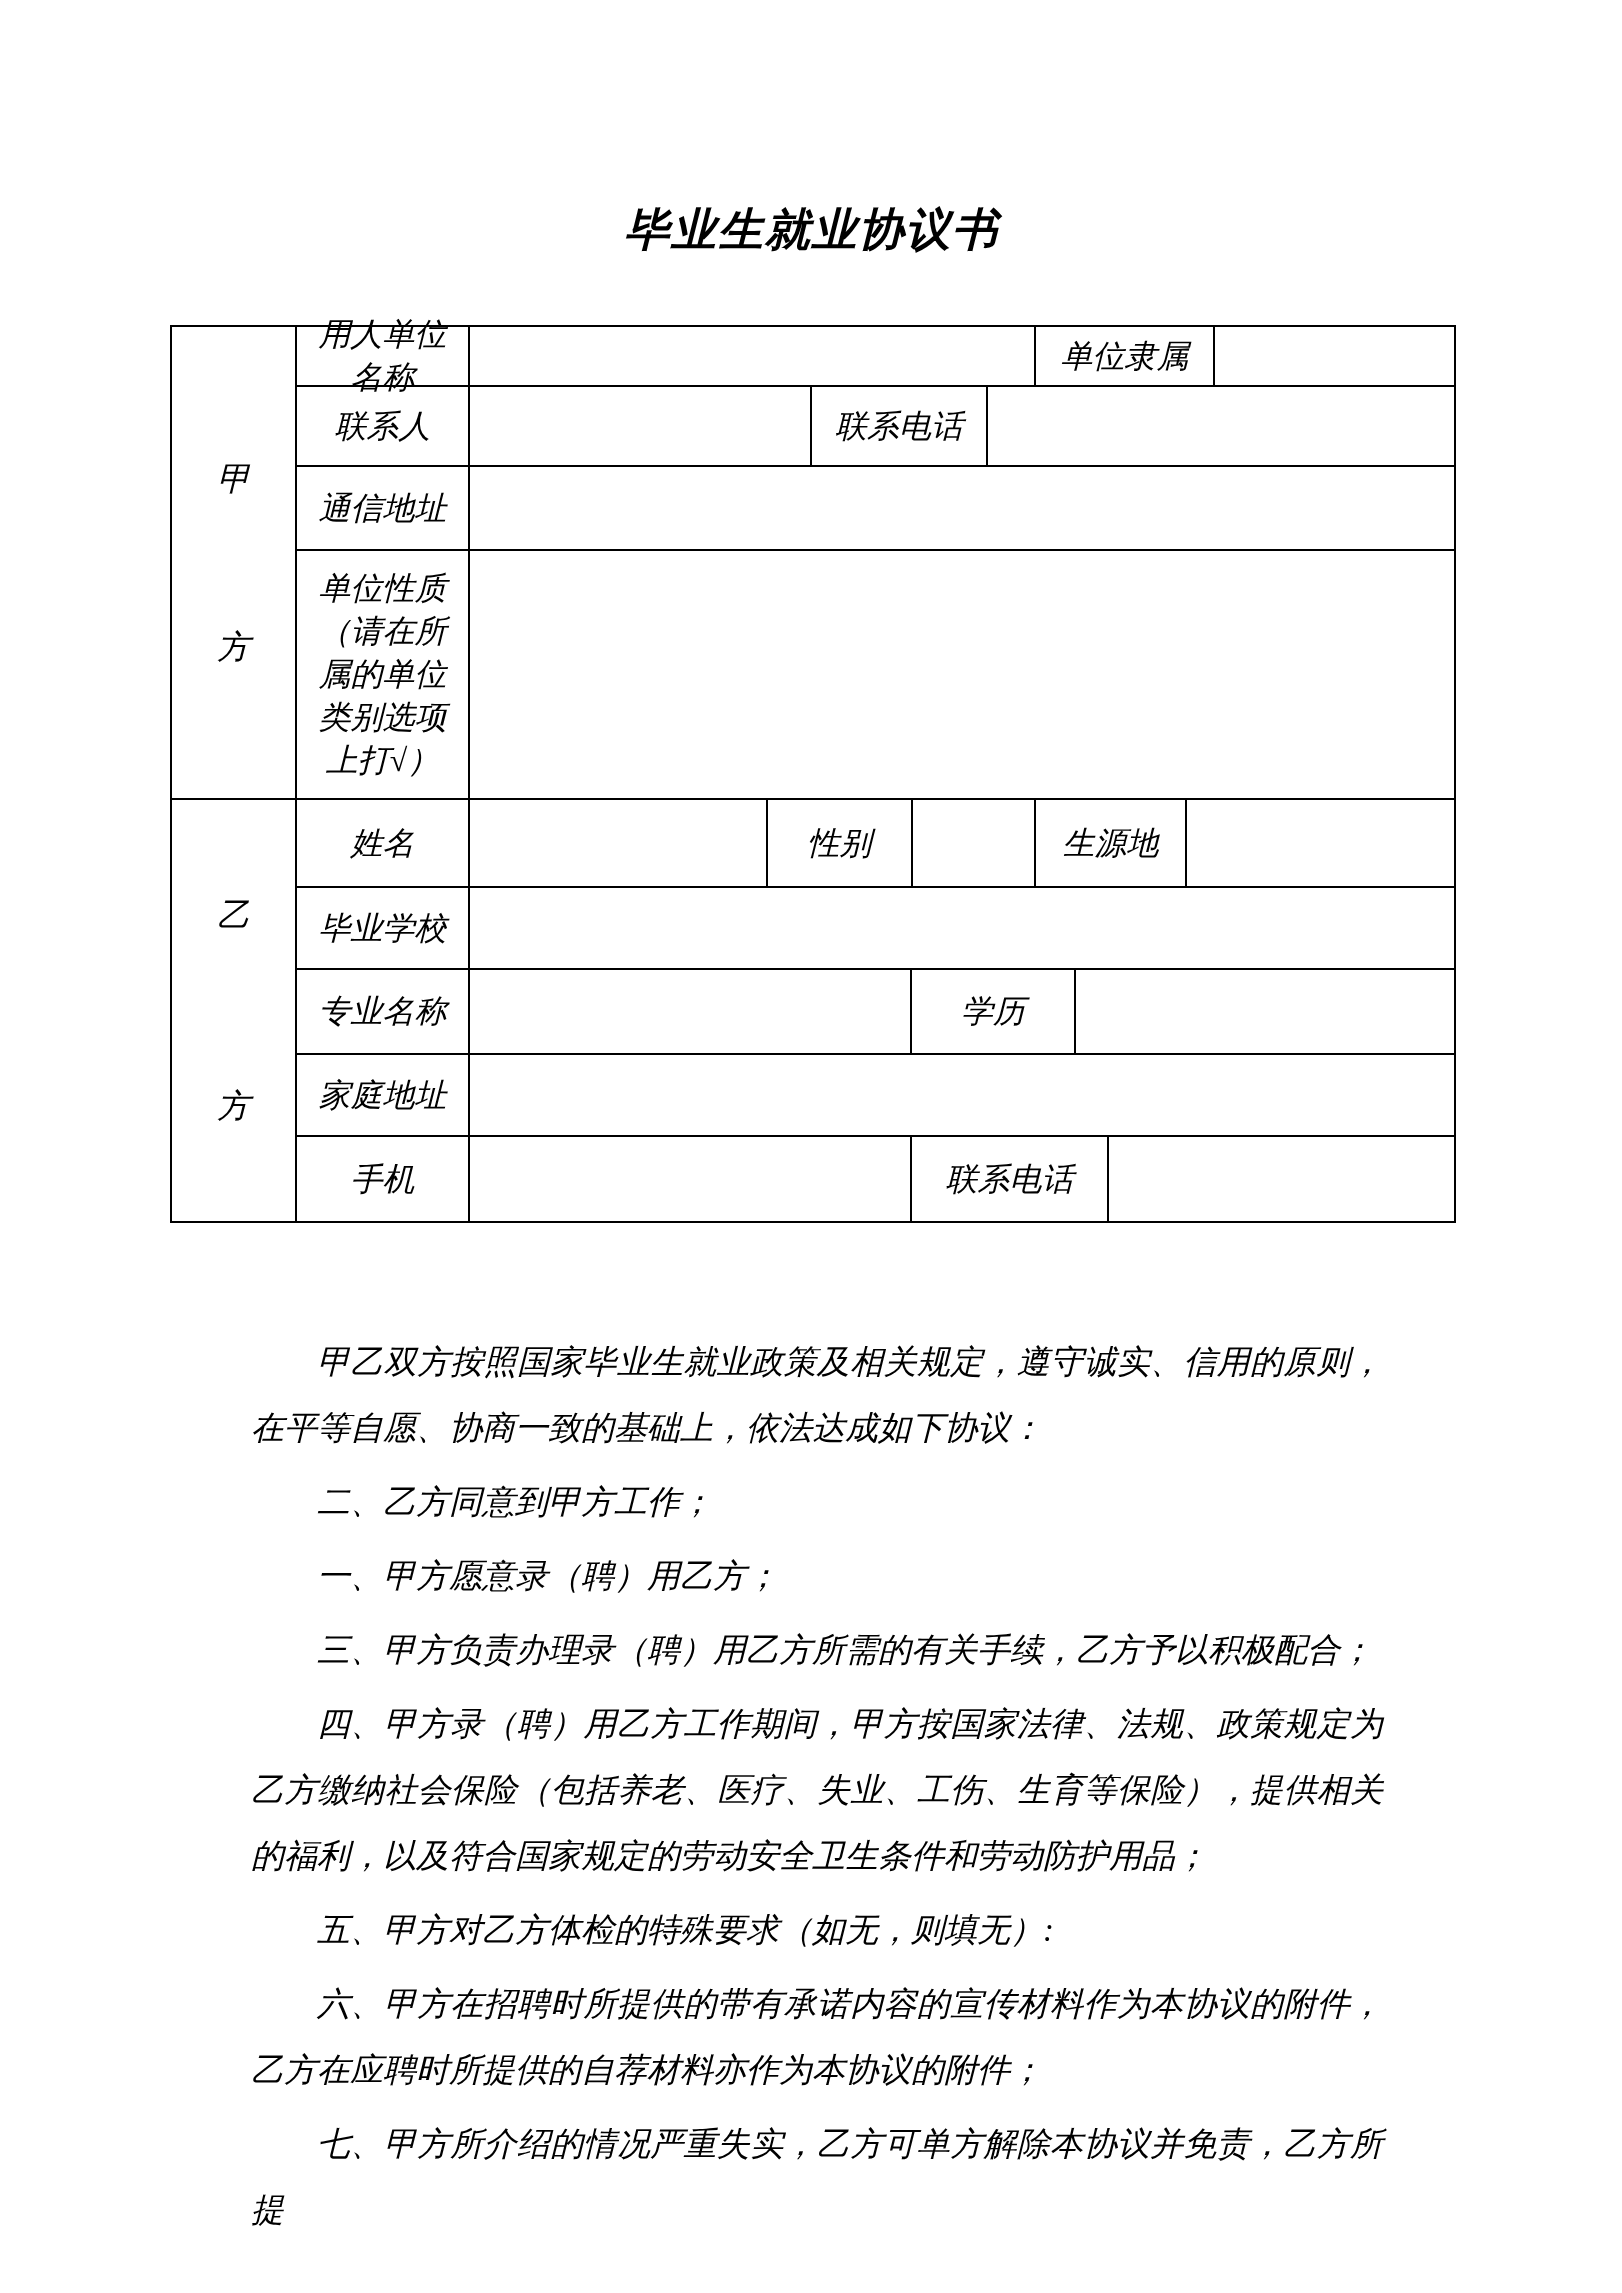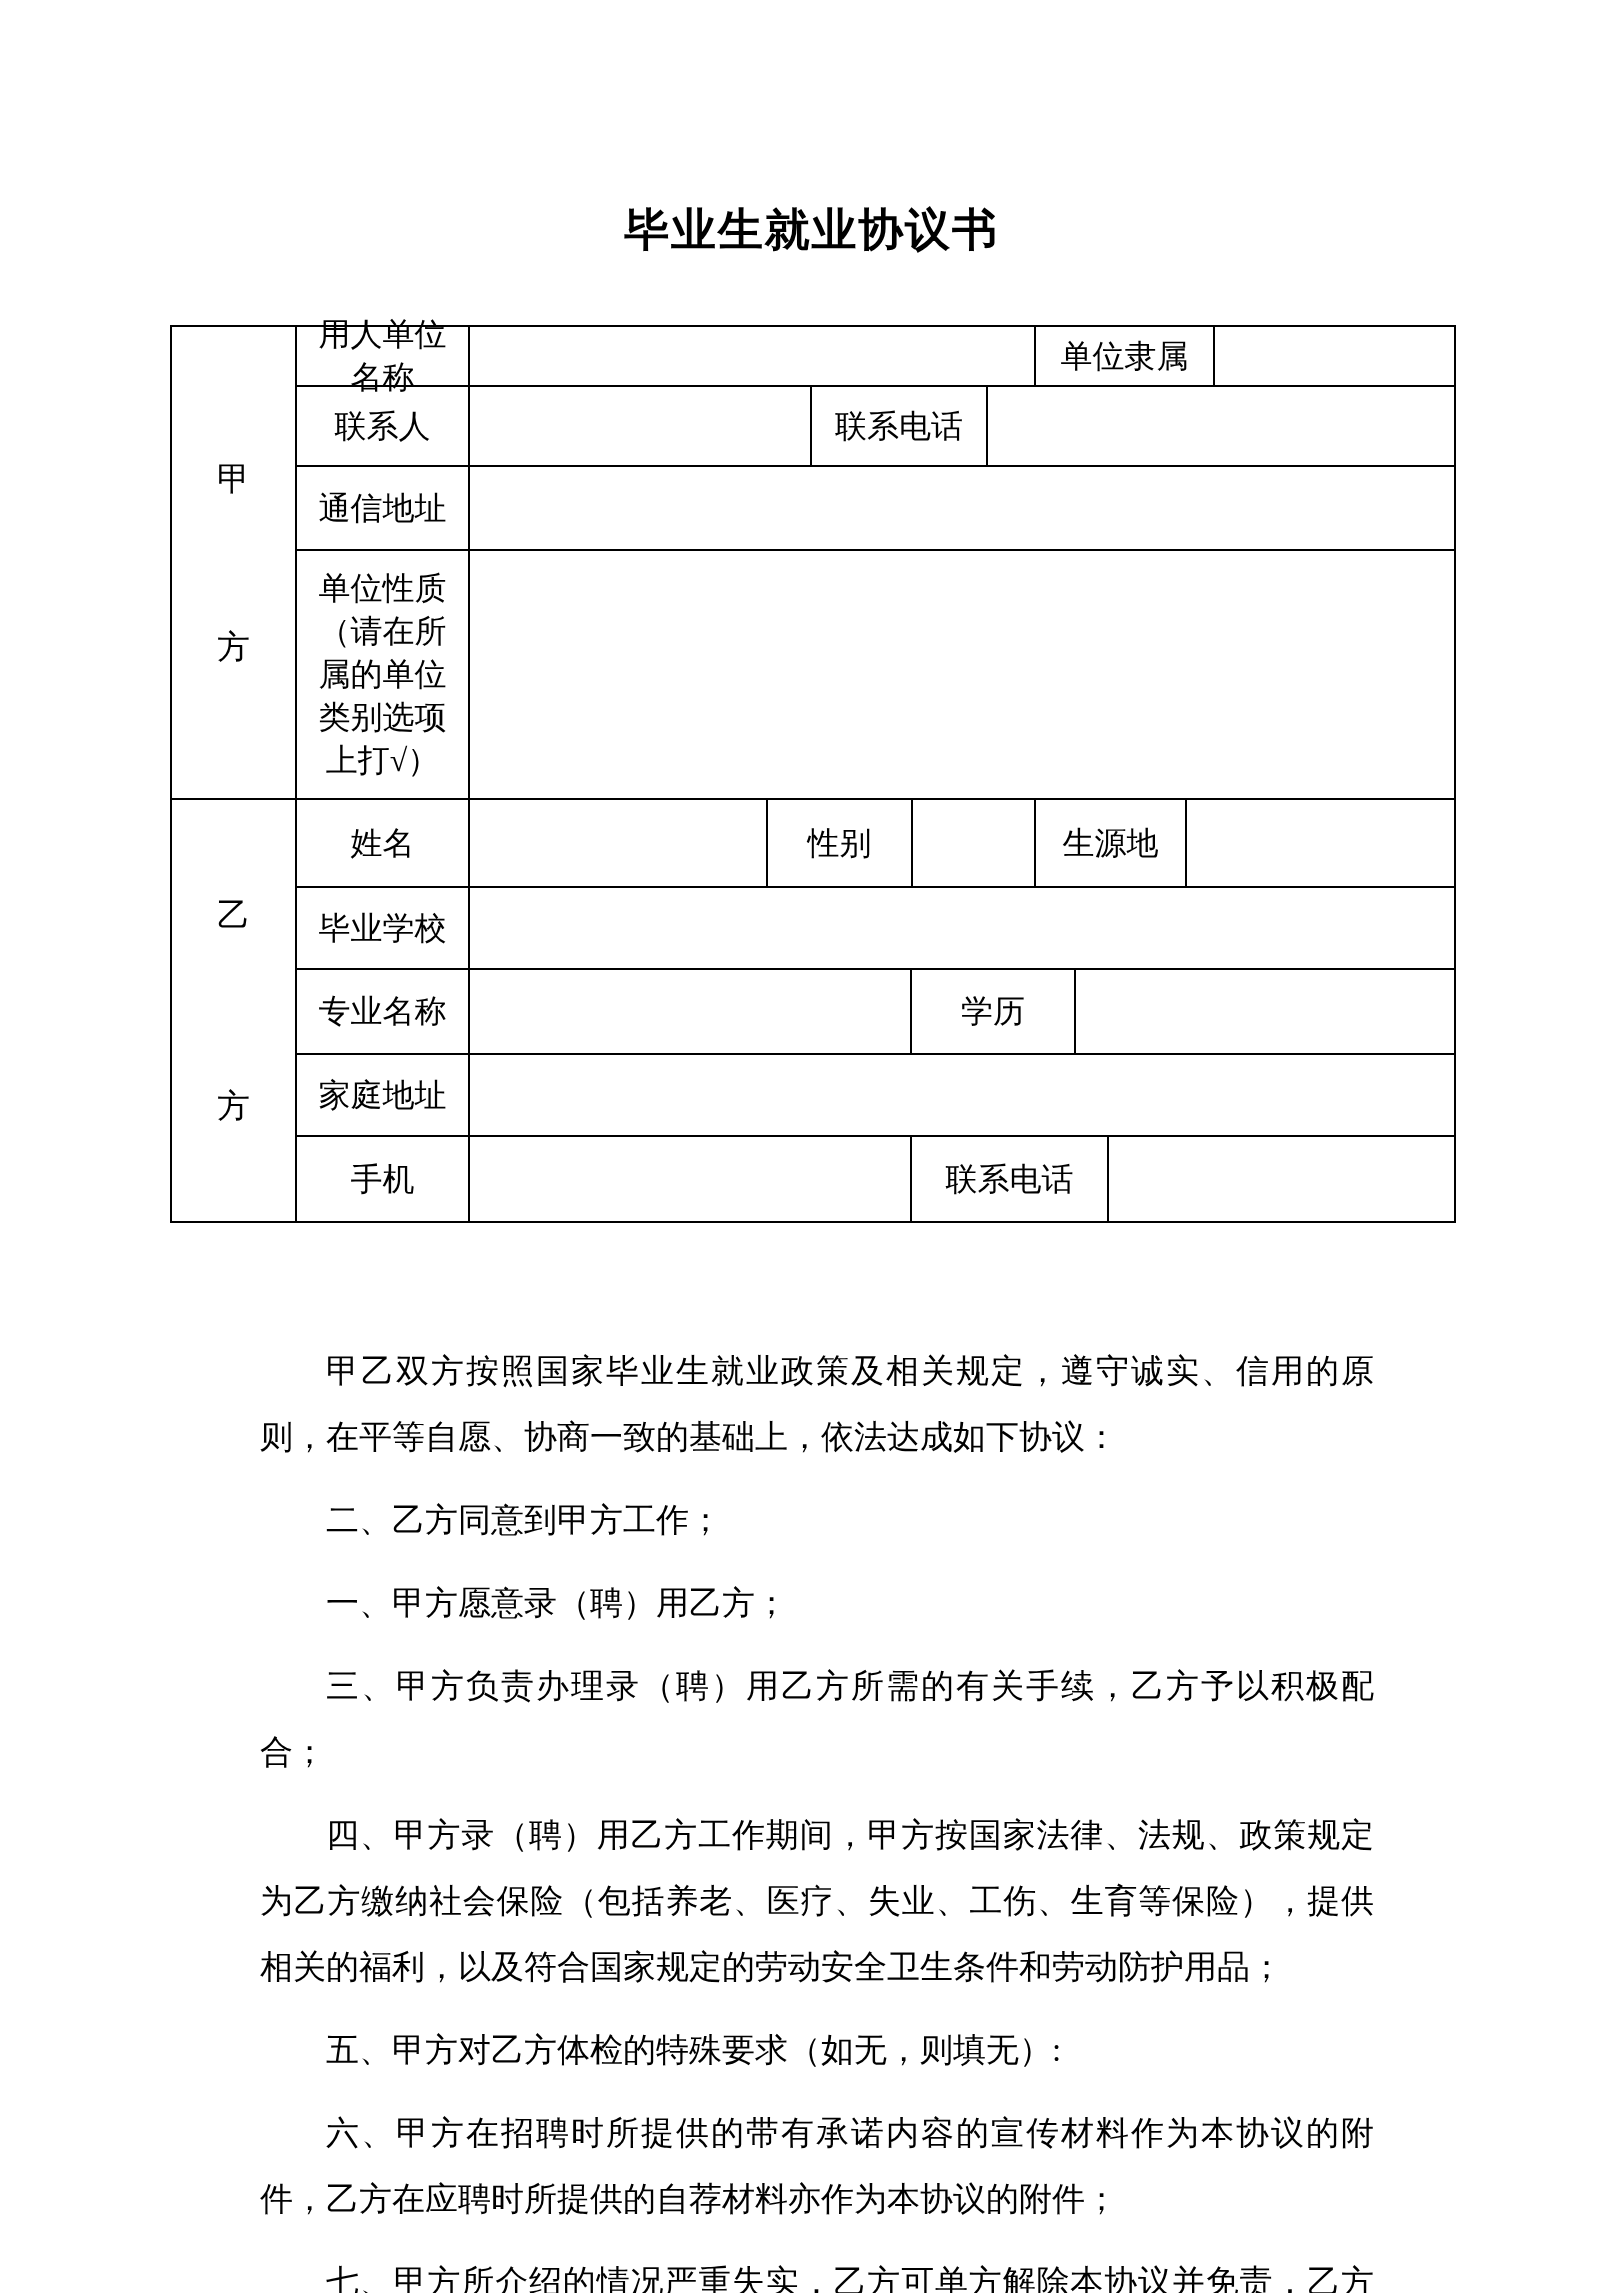--- a/index.html
+++ b/index.html
@@ -4,21 +4,21 @@
 <style>
   html,body{margin:0;padding:0;}
   body{
     width:1623px;height:2294px;
     background:#ffffff;
     font-family:"Liberation Serif","DejaVu Serif",serif;
     color:#000000;
     position:relative;
   }
   *{box-sizing:border-box;}
-  .page{width:1623px;height:2294px;overflow:hidden;}
+  .page{width:1623px;height:2294px;overflow:hidden;font-style:italic;}
 
   
   .title{
     padding-top:204px;
     text-align:center;
     font-size:45px;
     font-weight:bold;
     line-height:53px;
     letter-spacing:1.8px;
   }
@@ -60,21 +60,21 @@
   
   .body-text{
     position:absolute;
     left:243px;top:1321px;
     width:1148px;
     font-size:33px;
     line-height:66px;
     text-align:justify;
   }
   .body-text p{
-    margin:17px;
+    margin:8px;
     text-indent:2em;
   }
 </style>
 </head>
 <body>
 
 <div class="page">
 
   <div class="title">毕业生就业协议书</div>
 

